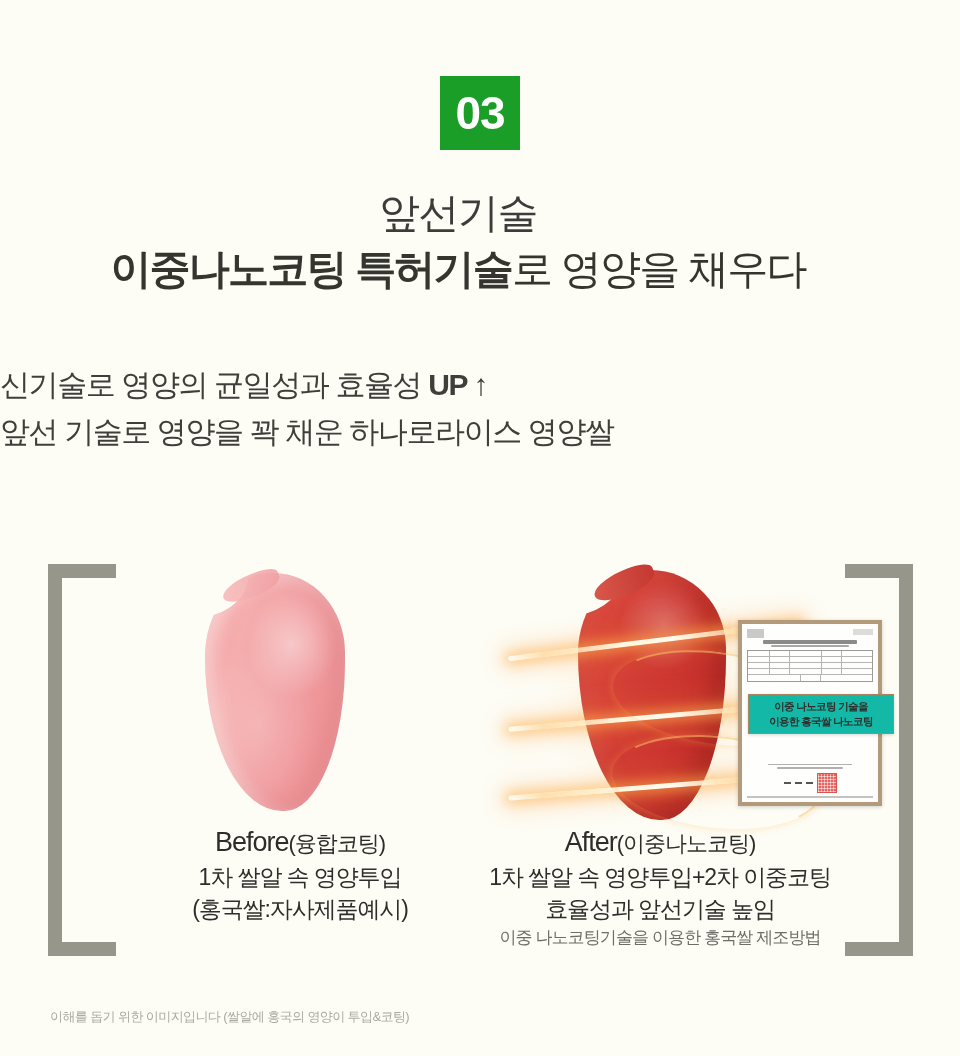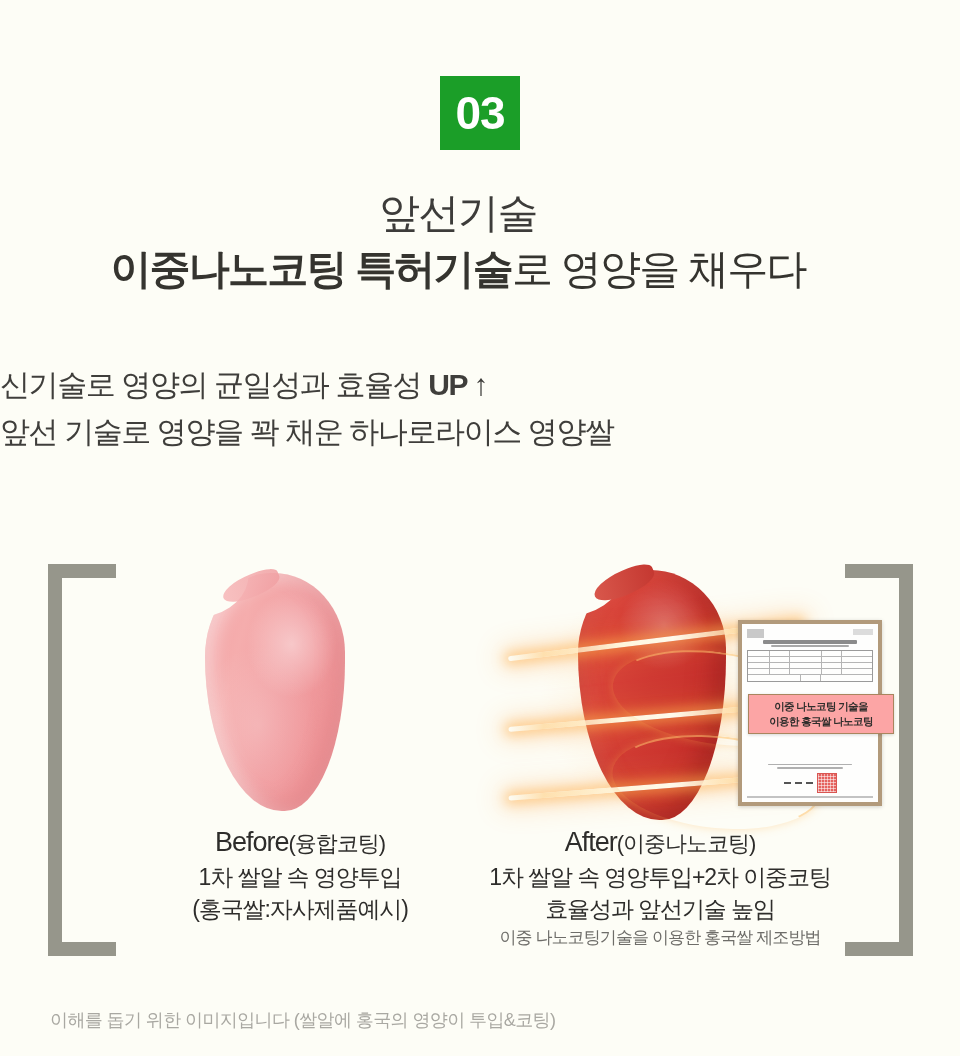--- a/index.html
+++ b/index.html
@@ -212,21 +212,21 @@
     background-image:
       repeating-linear-gradient(0deg, rgba(255,255,255,.55) 0 1px, transparent 1px 3px),
       repeating-linear-gradient(90deg, rgba(255,255,255,.5) 0 1px, transparent 1px 3px);
   }
   .cert-bottomline { height:2px; background:#c3c3c3; margin-top:3px; }
 
   
   .cert-callout {
     position:absolute; left:748px; top:154px;
     width:146px; padding:4px 5px;
-    background:#fca5a5;
+    background:#14b8a6;
     border:1.5px solid #a9855e;
     text-align:center;
     box-shadow:0 1px 3px rgba(0,0,0,.16);
     z-index:5;
   }
   .cert-callout div {
     font-size:10.5px; font-weight:bold; color:#2f2e2c;
     letter-spacing:-.6px; line-height:1.45; white-space:nowrap;
   }
 
@@ -246,21 +246,21 @@
   }
   .cap-sub {
     font-size:17px; color:#6e6d69; letter-spacing:-.9px;
     line-height:1.5; white-space:nowrap;
   }
   .cap-sub.first { }
 
   
   .footnote {
     position:absolute; left:50px; top:1008px;
-    font-size:18px; color:#a9a8a2; letter-spacing:-.6px;
+    font-size:13px; color:#a9a8a2; letter-spacing:-.6px;
     white-space:nowrap;
   }
 </style>
 </head>
 <body>
 
 <div class="badge">
   <span class="badge-num">03</span>
 </div>
 

